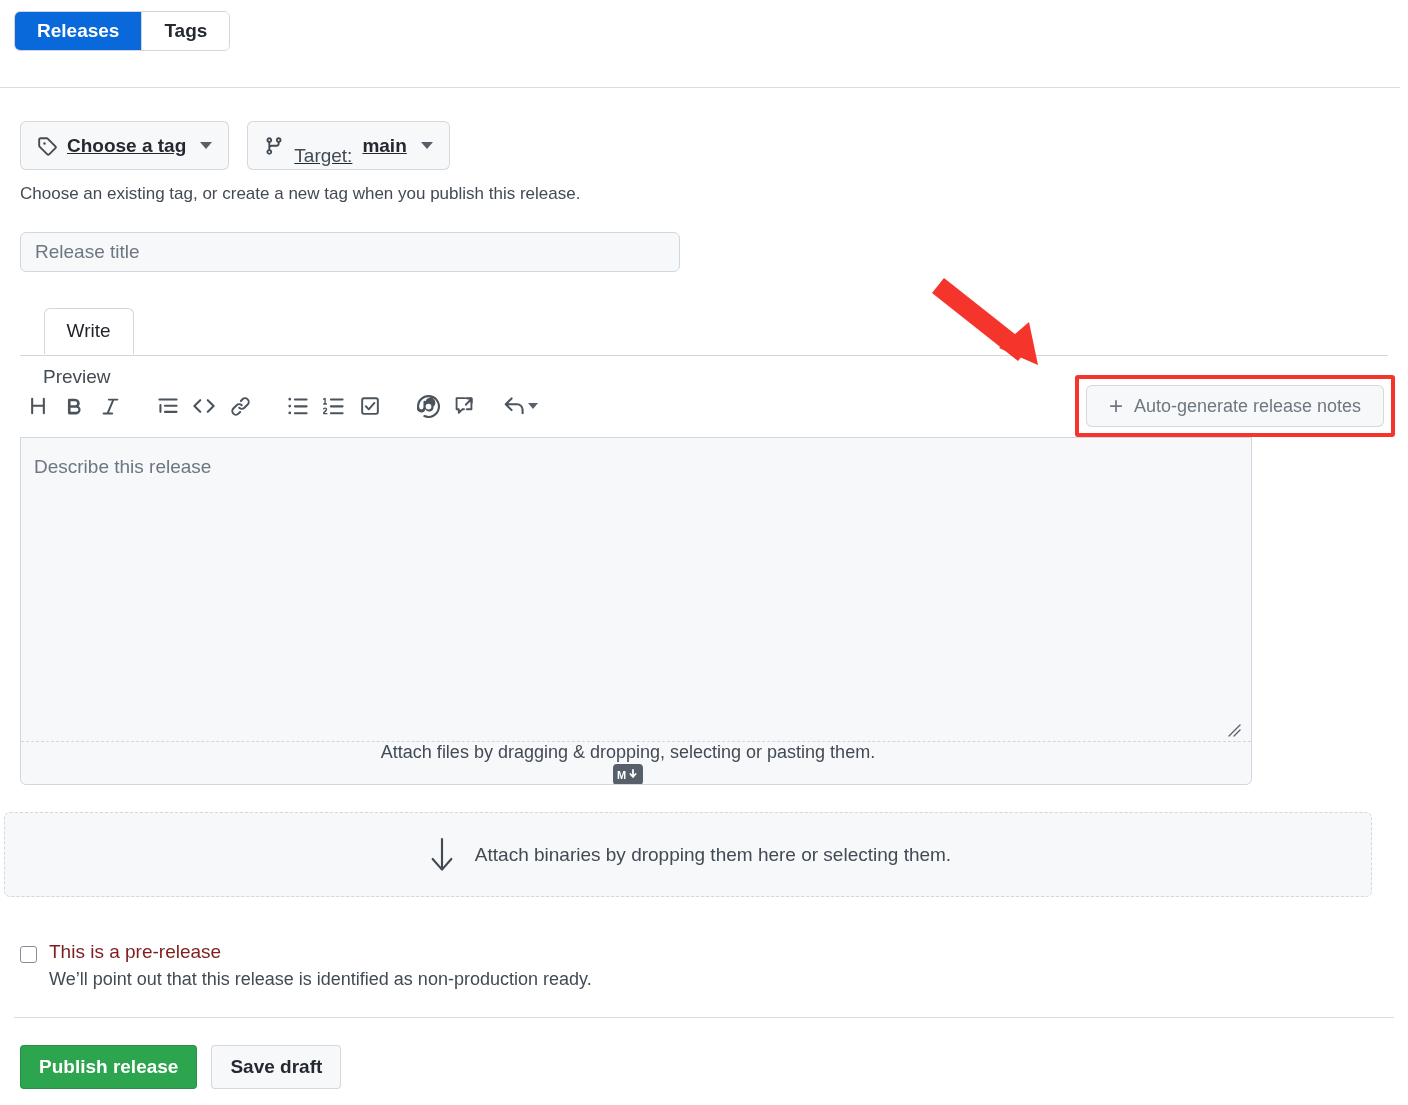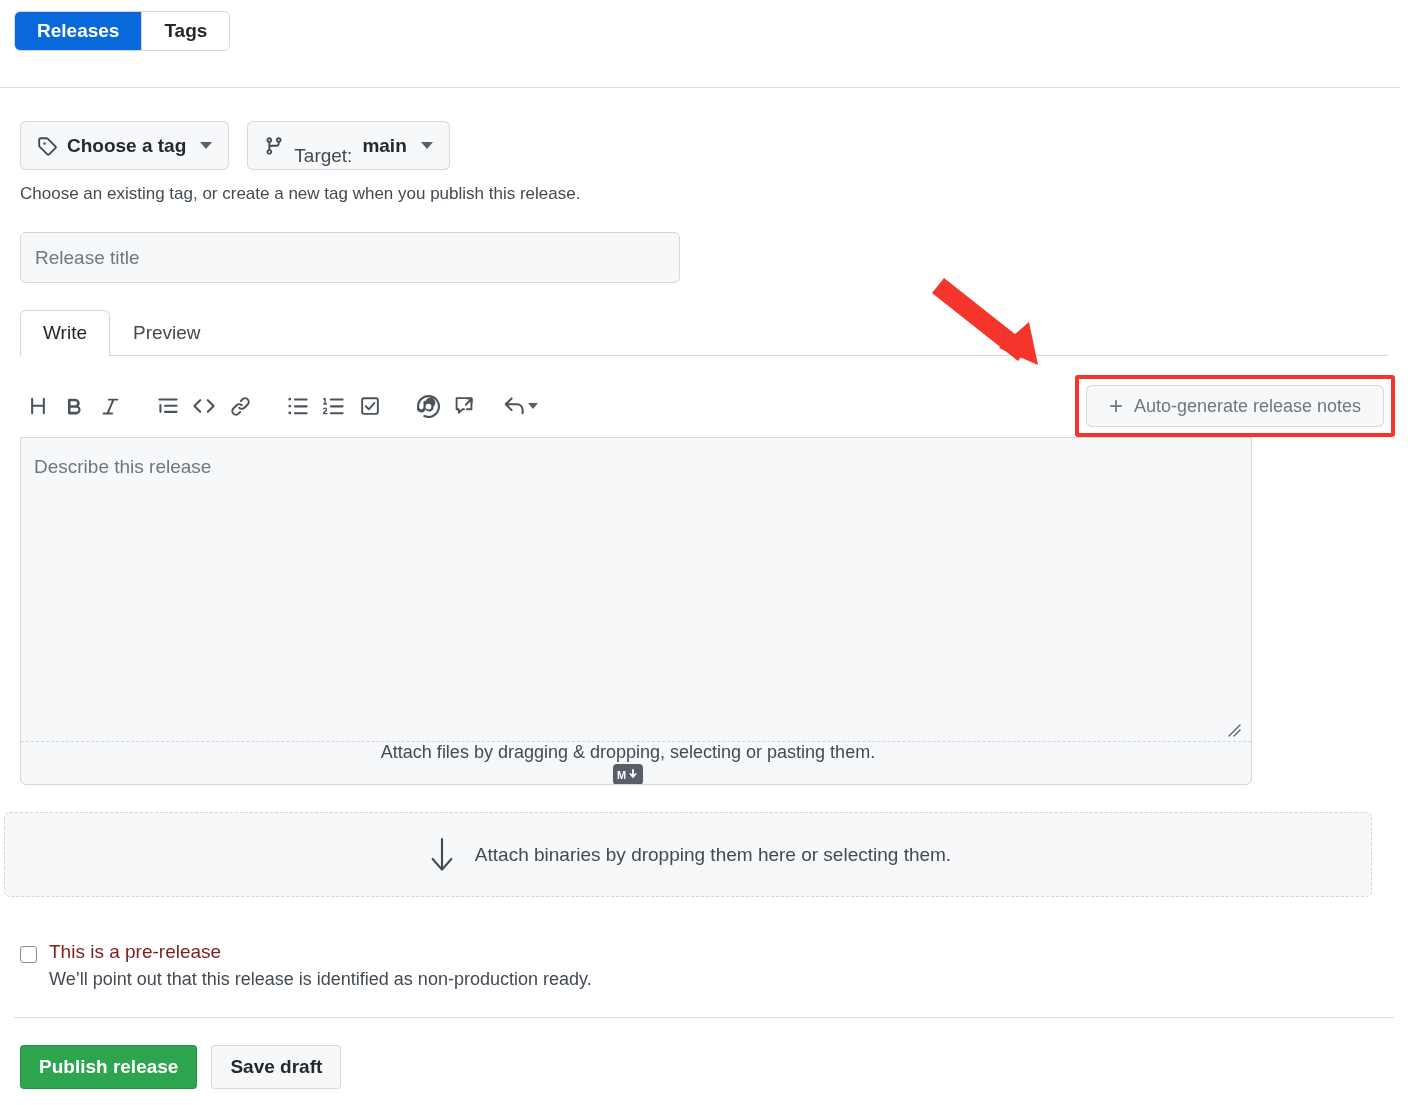--- a/index.html
+++ b/index.html
@@ -55,56 +55,58 @@
     padding: 0 16px;
     background: #f6f8fa;
     border: 1px solid rgba(31,35,40,0.15);
     border-radius: 6px;
     font-size: 19px;
     font-weight: 700;
     color: #24292f;
     cursor: pointer;
     font-family: "Liberation Sans", sans-serif;
     white-space: nowrap;
+    text-decoration: underline;
   }
   .btn-gray .lbl-reg { font-weight: 400; color: #424a53; margin-top: 20px; }
   .caret {
     width: 0; height: 0;
     border-left: 6px solid transparent;
     border-right: 6px solid transparent;
     border-top: 7px solid #57606a;
     margin-left: 4px;
   }
   .ico { display: inline-flex; align-items: center; justify-content: center; flex: none; }
 
   .helper-text {
     position: absolute; left: 20px; top: 184px;
     font-size: 17px; color: #424a53;
     white-space: nowrap;
   }
 
   
   .title-input {
     position: absolute; left: 20px; top: 232px;
-    width: 660px; height: 51px;
+    width: 660px; height: 40px;
     background: #f6f8fa;
     border: 1px solid #d0d7de;
     border-radius: 6px;
     padding: 0 14px;
     font-size: 19px;
     color: #6e7781;
     font-family: "Liberation Sans", sans-serif;
     display: flex; align-items: center;
   }
 
   
   .md-tabs {
     position: absolute; left: 20px; top: 308px;
     display: flex; align-items: flex-end;
     height: 48px;
+    flex-direction: column;
   }
   .md-tab {
     padding: 11px 22px 12px 22px;
     font-size: 19px;
     color: #424a53;
     cursor: pointer;
     background: transparent;
     border: 1px solid transparent;
     border-bottom: none;
     border-radius: 6px 6px 0 0;

